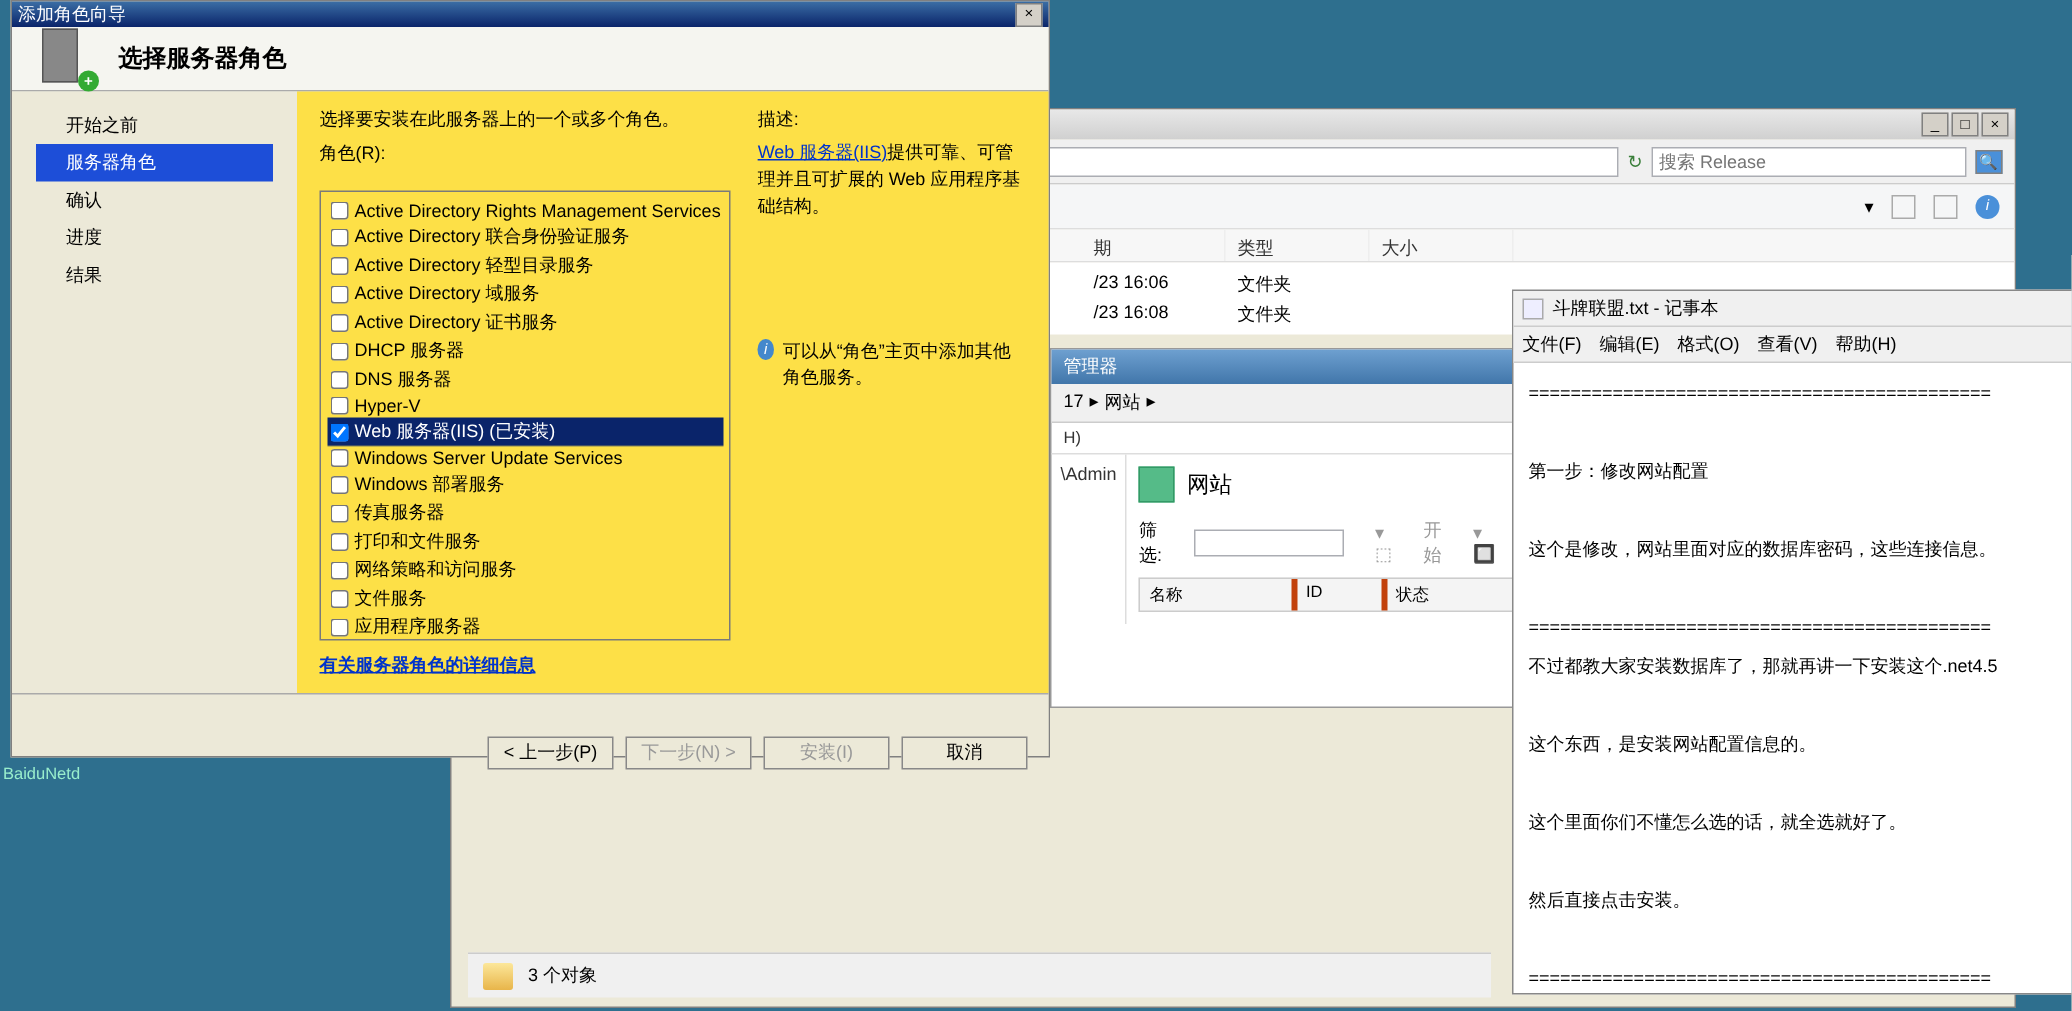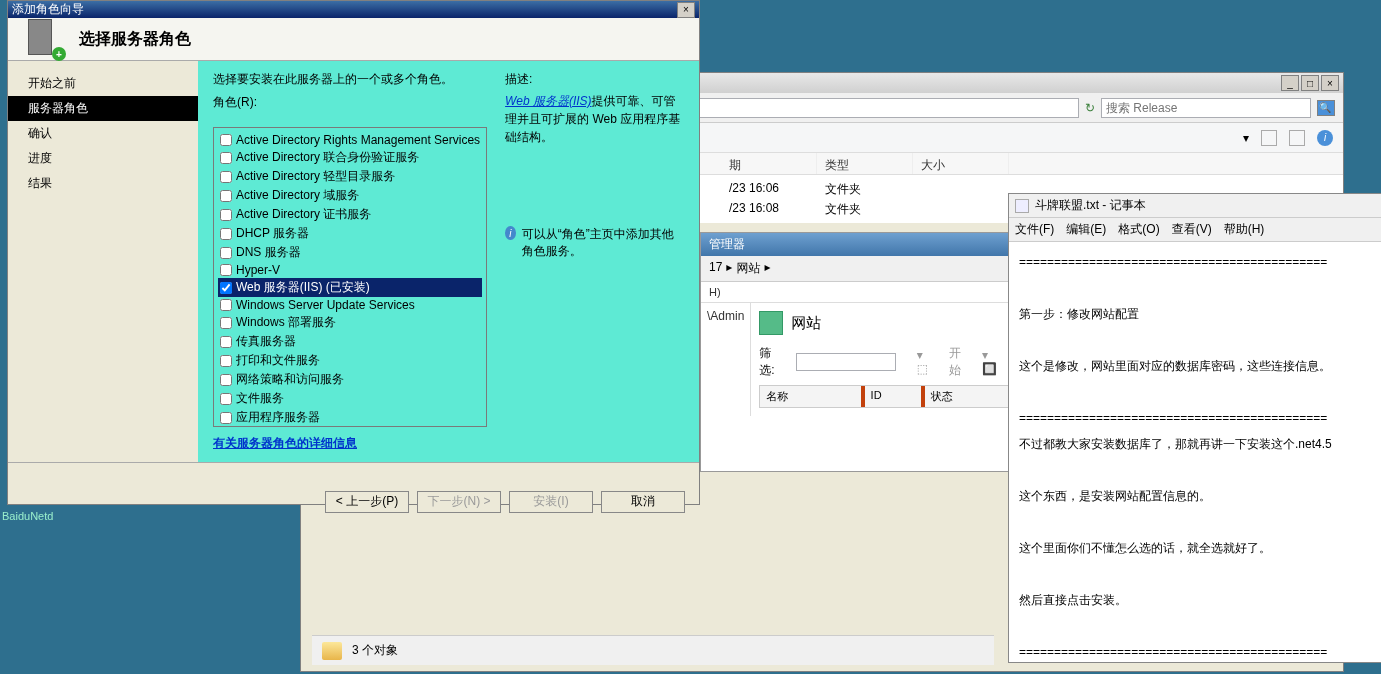--- a/index.html
+++ b/index.html
@@ -10,36 +10,36 @@
 .titlebar .title { flex:1; font-size:12px; }
 .winbtns { display:flex; gap:2px; }
 .winbtn { width:18px; height:16px; background:#d4d0c8; border:1px solid #808080; font-size:10px; display:flex; align-items:center; justify-content:center; cursor:pointer; color:#000;}
 .wizard { left:7px; top:0; width:693px; height:505px; display:flex; flex-direction:column; }
 .wiz-header { height:70px; background:#f5f5f0; display:flex; align-items:center; padding:0 20px; border-bottom:1px solid #aaa; }
 .wiz-icon { width:36px; height:40px; margin-right:15px; position:relative; }
 .wiz-icon .srv { width:24px; height:36px; background:#888; border:1px solid #555; }
 .wiz-icon .plus { position:absolute; bottom:-2px; right:-2px; width:14px; height:14px; background:#3a3; border-radius:50%; display:flex; align-items:center; justify-content:center; color:#fff; font-weight:bold; font-size:10px; }
 .wiz-title { font-size:16px; font-weight:bold; }
 .wiz-body { flex:1; display:flex; }
-.wiz-nav { width:190px; background:#ece9d8; padding:10px 0; }
+.wiz-nav { width:190px; background:#ece9d8; padding:10px 16px; }
 .wiz-nav-item { padding:4px 20px; color:#000; cursor:pointer; }
-.wiz-nav-item.active { background:#000000; color:#fff; }
-.wiz-main { flex:1; background:#5eead4; padding:10px 15px; display:flex; gap:18px; }
+.wiz-nav-item.active { background:#1d4ed8; color:#fff; }
+.wiz-main { flex:1; background:#fde047; padding:10px 15px; display:flex; gap:18px; }
 .roles-col { flex:1.3; }
 .roles-intro { margin-bottom:6px; }
 .roles-label { margin-bottom:16px; }
 .roles-box { border:1px solid #7a7a7a; height:300px; padding:4px; overflow-y:auto; }
 .role-row { display:flex; align-items:center; padding:1px 2px; gap:4px; white-space:nowrap; }
 .role-row input { width:12px; height:12px; }
 .role-row.sel { background:#0a246a; color:#fff; }
 .role-link { color:#0033cc; text-decoration:underline; margin-top:8px; display:inline-block; cursor:pointer;font-weight:bold; }
 .desc-col { flex:1; }
 .desc-title { margin-bottom:4px; }
 .desc-text { line-height:1.5; }
-.desc-text .lk { color:#0033cc; text-decoration:underline;font-style:italic; }
+.desc-text .lk { color:#0033cc; text-decoration:underline; }
 .hint-row { margin-top:80px; display:flex; align-items:flex-start; gap:6px; }
 .info-icon { width:14px; height:14px; border-radius:50%; background:#4488cc; color:#fff; display:flex; align-items:center; justify-content:center; font-style:italic; font-size:10px; }
 .wiz-footer { height:42px; border-top:1px solid #aaa; display:flex; align-items:center; justify-content:flex-end; padding:0 14px; gap:8px; background:#ece9d8; }
 .btn { min-width:84px; height:22px; background:#ece9d8; border:1px solid #888; cursor:pointer;margin-top:36px; }
 .btn:disabled { color:#999; }
 .explorer { left:300px; top:72px; width:1044px; height:600px; }
 .exp-toolbar { height:30px; background:#f0f0f0; border-bottom:1px solid #ccc; display:flex; align-items:center; padding:0 8px; gap:6px; }
 .breadcrumb { flex:1; background:#fff; border:1px solid #abadb3; height:20px; display:flex; align-items:center; padding:0 6px; gap:4px; }
 .bc-sep { color:#666; }
 .search-box { width:210px; height:20px; border:1px solid #abadb3; background:#fff; padding:0 4px; color:#888; }

